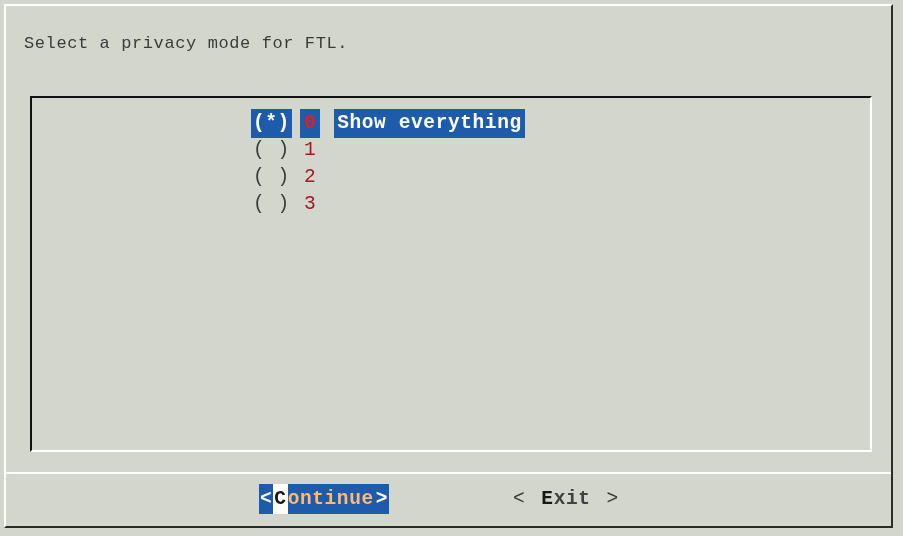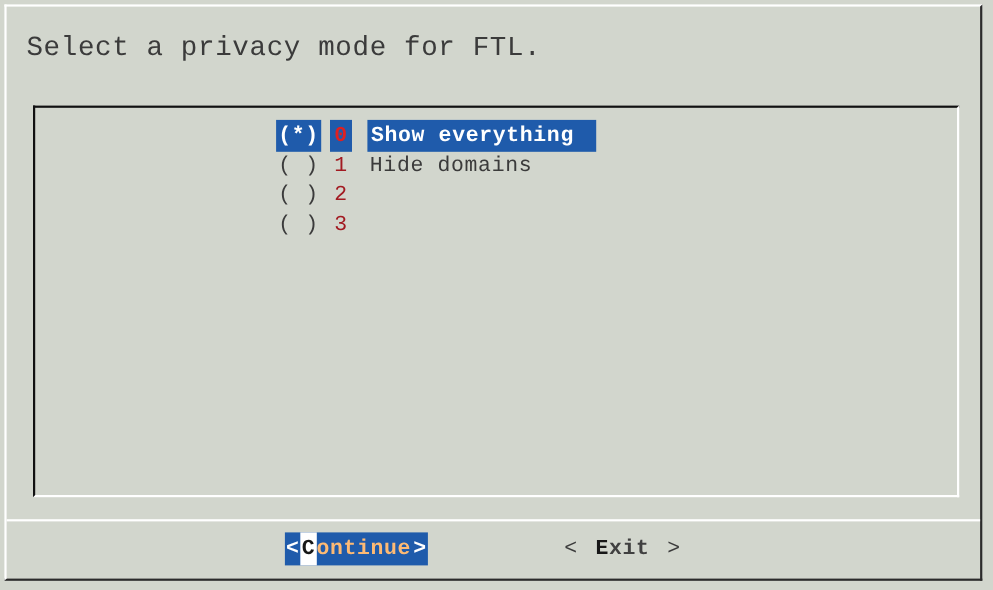--- a/index.html
+++ b/index.html
@@ -32,21 +32,21 @@
   }
 
   
   #prompt-block {
     position: absolute;
     left: 18px;
     top: 23px;
     width: 840px;
   }
   .prompt-line {
-    font-size: 25px;
+    font-size: 17px;
     line-height: 29px;
     letter-spacing: 0.6px;
     color: #3b3b3b;
     white-space: pre;
   }
 
   
   #list-box {
     position: absolute;
     left: 24px;
@@ -101,21 +101,21 @@
     margin-left: 8px;
     padding-left: 4px;
     padding-right: 4px;
   }
   .radio-row.selected .label {
     background: #1f5bab;
     color: #ffffff;
     font-weight: bold;
     margin-left: 14px;
     padding-left: 3px;
-    padding-right: 20px;
+    padding-right: 3px;
   }
 
   
   #button-separator {
     position: absolute;
     left: 0px;
     top: 466px;
     width: 885px;
     height: 2px;
     background: #ffffff;
@@ -186,21 +186,20 @@
 
       <div class="radio-row selected">
         <span class="marker">(*)</span>
         <span class="digit">0</span>
         <span class="label">Show everything</span>
       </div>
 
       <div class="radio-row">
         <span class="marker">( )</span>
         <span class="digit">1</span>
-        <span class="label">Hide domains</span>
       </div>
 
       <div class="radio-row">
         <span class="marker">( )</span>
         <span class="digit">2</span>
       </div>
 
       <div class="radio-row">
         <span class="marker">( )</span>
         <span class="digit">3</span>

